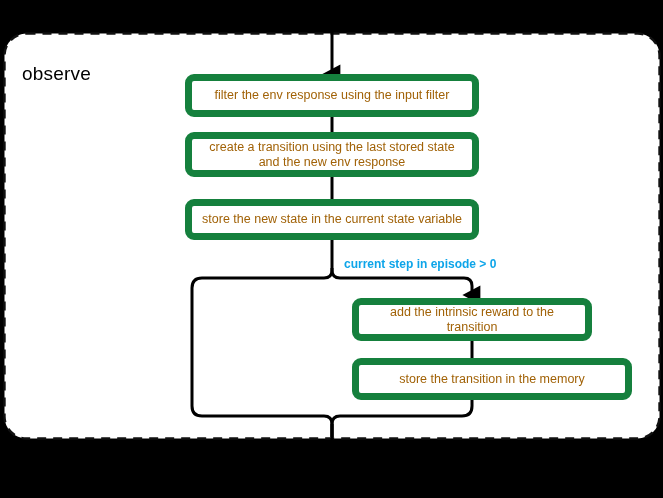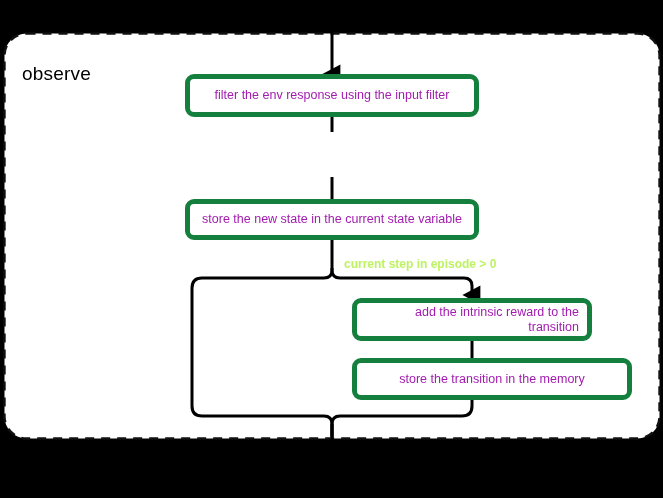--- a/index.html
+++ b/index.html
@@ -33,36 +33,36 @@
     font-size: 19px;
     font-weight: normal;
     color: #000000;
     letter-spacing: 0.2px;
     white-space: nowrap;
   }
   .node {
     position: absolute;
     box-sizing: border-box;
     background: #ffffff;
-    border: 5px solid #15803d;
+    border: 7px solid #15803d;
     border-radius: 9px;
     display: flex;
     align-items: center;
     justify-content: center;
-    text-align: right;
-    color: #a21caf;
+    text-align: center;
+    color: #a16207;
     font-size: 12.5px;
     line-height: 15px;
     padding: 2px 8px;
   }
   .edge-label {
     position: absolute;
     font-size: 12px;
     font-weight: bold;
-    color: #bef264;
+    color: #0ea5e9;
     white-space: nowrap;
   }
 </style>
 </head>
 <body>
 
 <div id="stage">
 
   <svg id="flow-svg" viewBox="0 0 663 498">
     <defs>
@@ -91,20 +91,23 @@
 
     <path d="M 332 424 L 332 452" fill="none" stroke="#000000" stroke-width="3"></path>
   </svg>
 
   <div class="group-title">observe</div>
 
   <div class="node" style="left:185px; top:74px; width:294px; height:43px;">
     <span>filter the env response using the input filter</span>
   </div>
 
+  <div class="node" style="left:185px; top:132px; width:294px; height:45px;">
+    <span>create a transition using the last stored state and the new env response</span>
+  </div>
 
   <div class="node" style="left:352px; top:298px; width:240px; height:43px;">
     <span>add the intrinsic reward to the transition</span>
   </div>
 
   <div class="node" style="left:185px; top:199px; width:294px; height:41px;">
     <span>store the new state in the current state variable</span>
   </div>
 
   <div class="node" style="left:352px; top:358px; width:280px; height:42px;">

